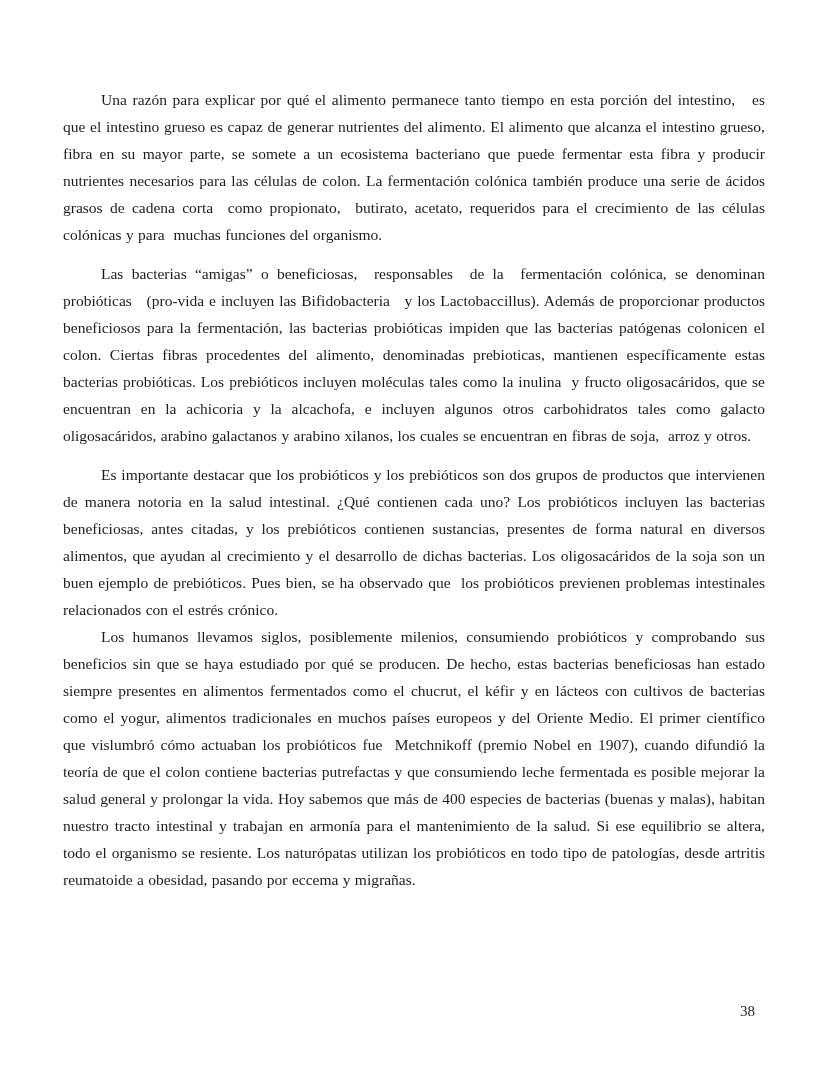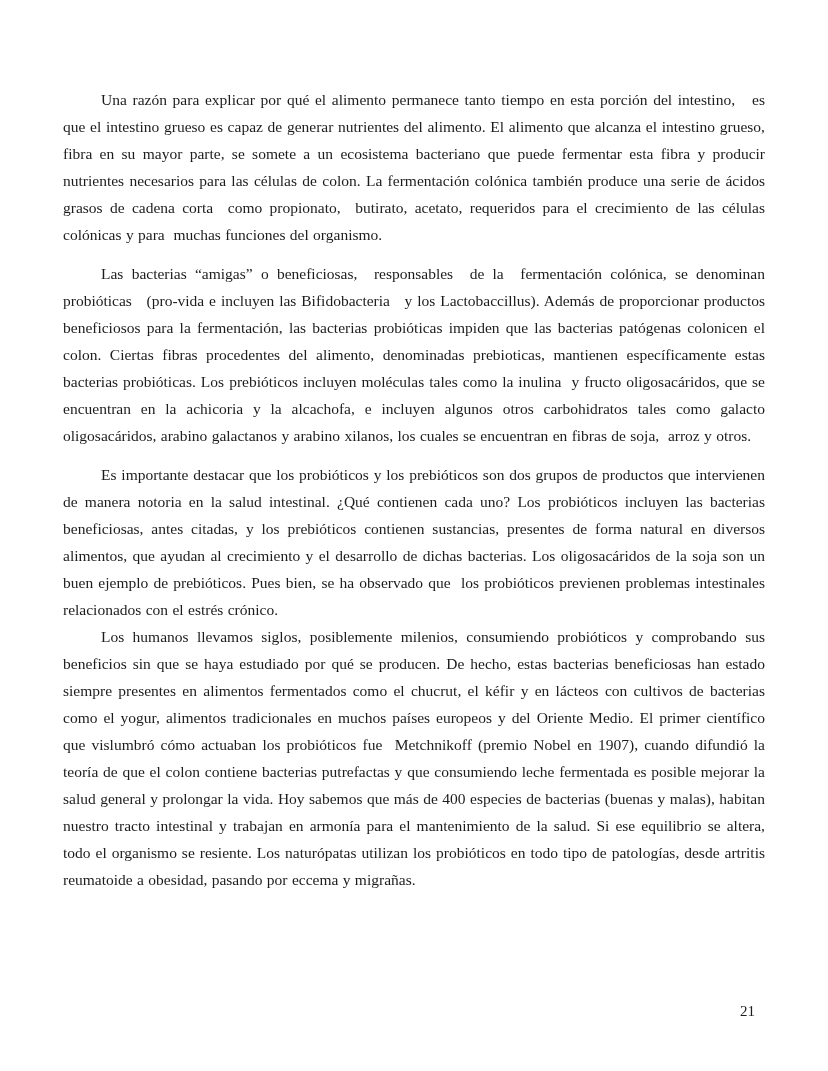--- a/index.html
+++ b/index.html
@@ -52,14 +52,14 @@
     <p class="gap-after">Una razón para explicar por qué el alimento permanece tanto tiempo en esta porción del intestino,&nbsp;&nbsp; es que el intestino grueso es capaz de generar nutrientes del alimento. El alimento que alcanza el intestino grueso, fibra en su mayor parte, se somete a un ecosistema bacteriano que puede fermentar esta fibra y producir nutrientes necesarios para las células de colon. La fermentación colónica también produce una serie de ácidos grasos de cadena corta&nbsp; como propionato,&nbsp; butirato, acetato, requeridos para el crecimiento de las células colónicas y para&nbsp; muchas funciones del organismo.</p>
 
     <p class="gap-after"><span>Las bacterias “amigas” o beneficiosas,&nbsp; responsables&nbsp; de la&nbsp; fermentación colónica, se denominan probióticas&nbsp;&nbsp; (pro-vida e incluyen las </span><span class="italic">Bifidobacteria</span><span>&nbsp;&nbsp; y los </span><span class="italic">Lactobaccillus)</span><span>. Además de proporcionar productos beneficiosos para la fermentación, las bacterias probióticas impiden que las bacterias patógenas colonicen el colon. Ciertas fibras procedentes del alimento, denominadas prebioticas, mantienen específicamente estas bacterias probióticas. Los prebióticos incluyen moléculas tales como la inulina&nbsp; y fructo oligosacáridos, que se encuentran en la achicoria y la alcachofa, e incluyen algunos otros carbohidratos tales como galacto oligosacáridos, arabino galactanos y arabino xilanos, los cuales se encuentran en fibras de soja,&nbsp; arroz y otros.</span></p>
 
     <p>Es importante destacar que los probióticos y los prebióticos son dos grupos de productos que intervienen de manera notoria en la salud intestinal. ¿Qué contienen cada uno? Los probióticos incluyen las bacterias beneficiosas, antes citadas, y los prebióticos contienen sustancias, presentes de forma natural en diversos alimentos, que ayudan al crecimiento y el desarrollo de dichas bacterias. Los oligosacáridos de la soja son un buen ejemplo de prebióticos. Pues bien, se ha observado que&nbsp; los probióticos previenen problemas intestinales relacionados con el estrés crónico.</p>
 
     <p>Los humanos llevamos siglos, posiblemente milenios, consumiendo probióticos y comprobando sus beneficios sin que se haya estudiado por qué se producen. De hecho, estas bacterias beneficiosas han estado siempre presentes en alimentos fermentados como el chucrut, el kéfir y en lácteos con cultivos de bacterias como el yogur, alimentos tradicionales en muchos países europeos y del Oriente Medio. El primer científico que vislumbró cómo actuaban los probióticos fue&nbsp; Metchnikoff (premio Nobel en 1907), cuando difundió la teoría de que el colon contiene bacterias putrefactas y que consumiendo leche fermentada es posible mejorar la salud general y prolongar la vida. Hoy sabemos que más de 400 especies de bacterias (buenas y malas), habitan nuestro tracto intestinal y trabajan en armonía para el mantenimiento de la salud. Si ese equilibrio se altera, todo el organismo se resiente. Los naturópatas utilizan los probióticos en todo tipo de patologías, desde artritis reumatoide a obesidad, pasando por eccema y migrañas.</p>
 
   </div>
 
-  <div class="page-number">21</div>
+  <div class="page-number">38</div>
 </div>
 
 </body></html>

